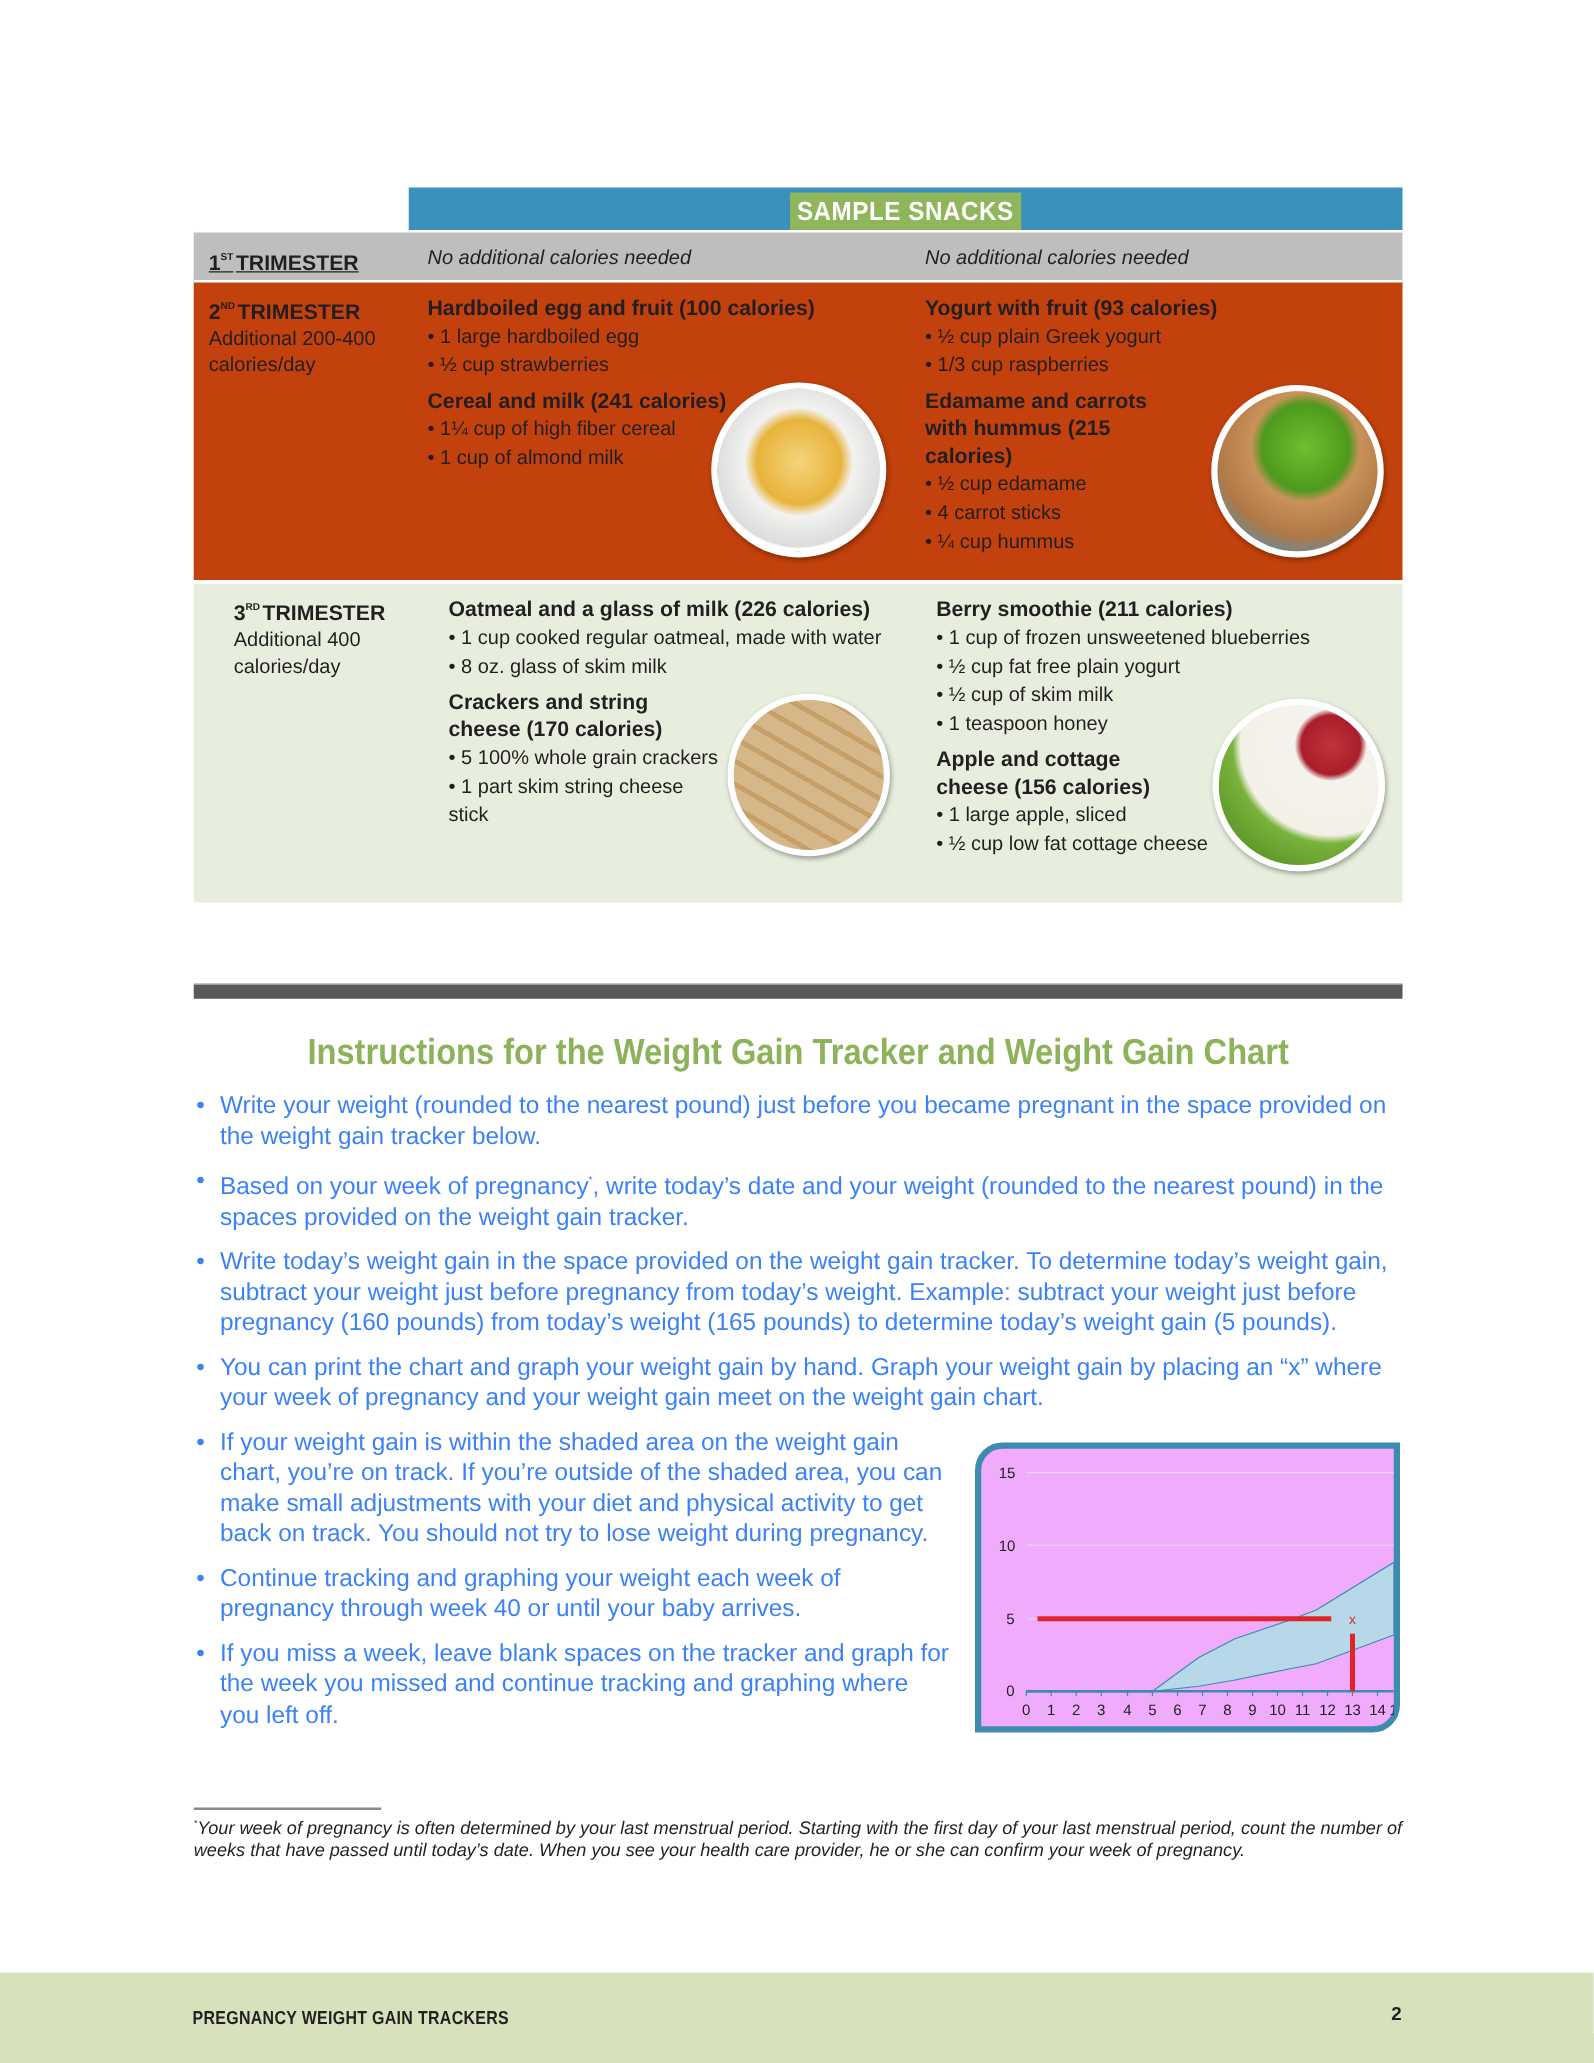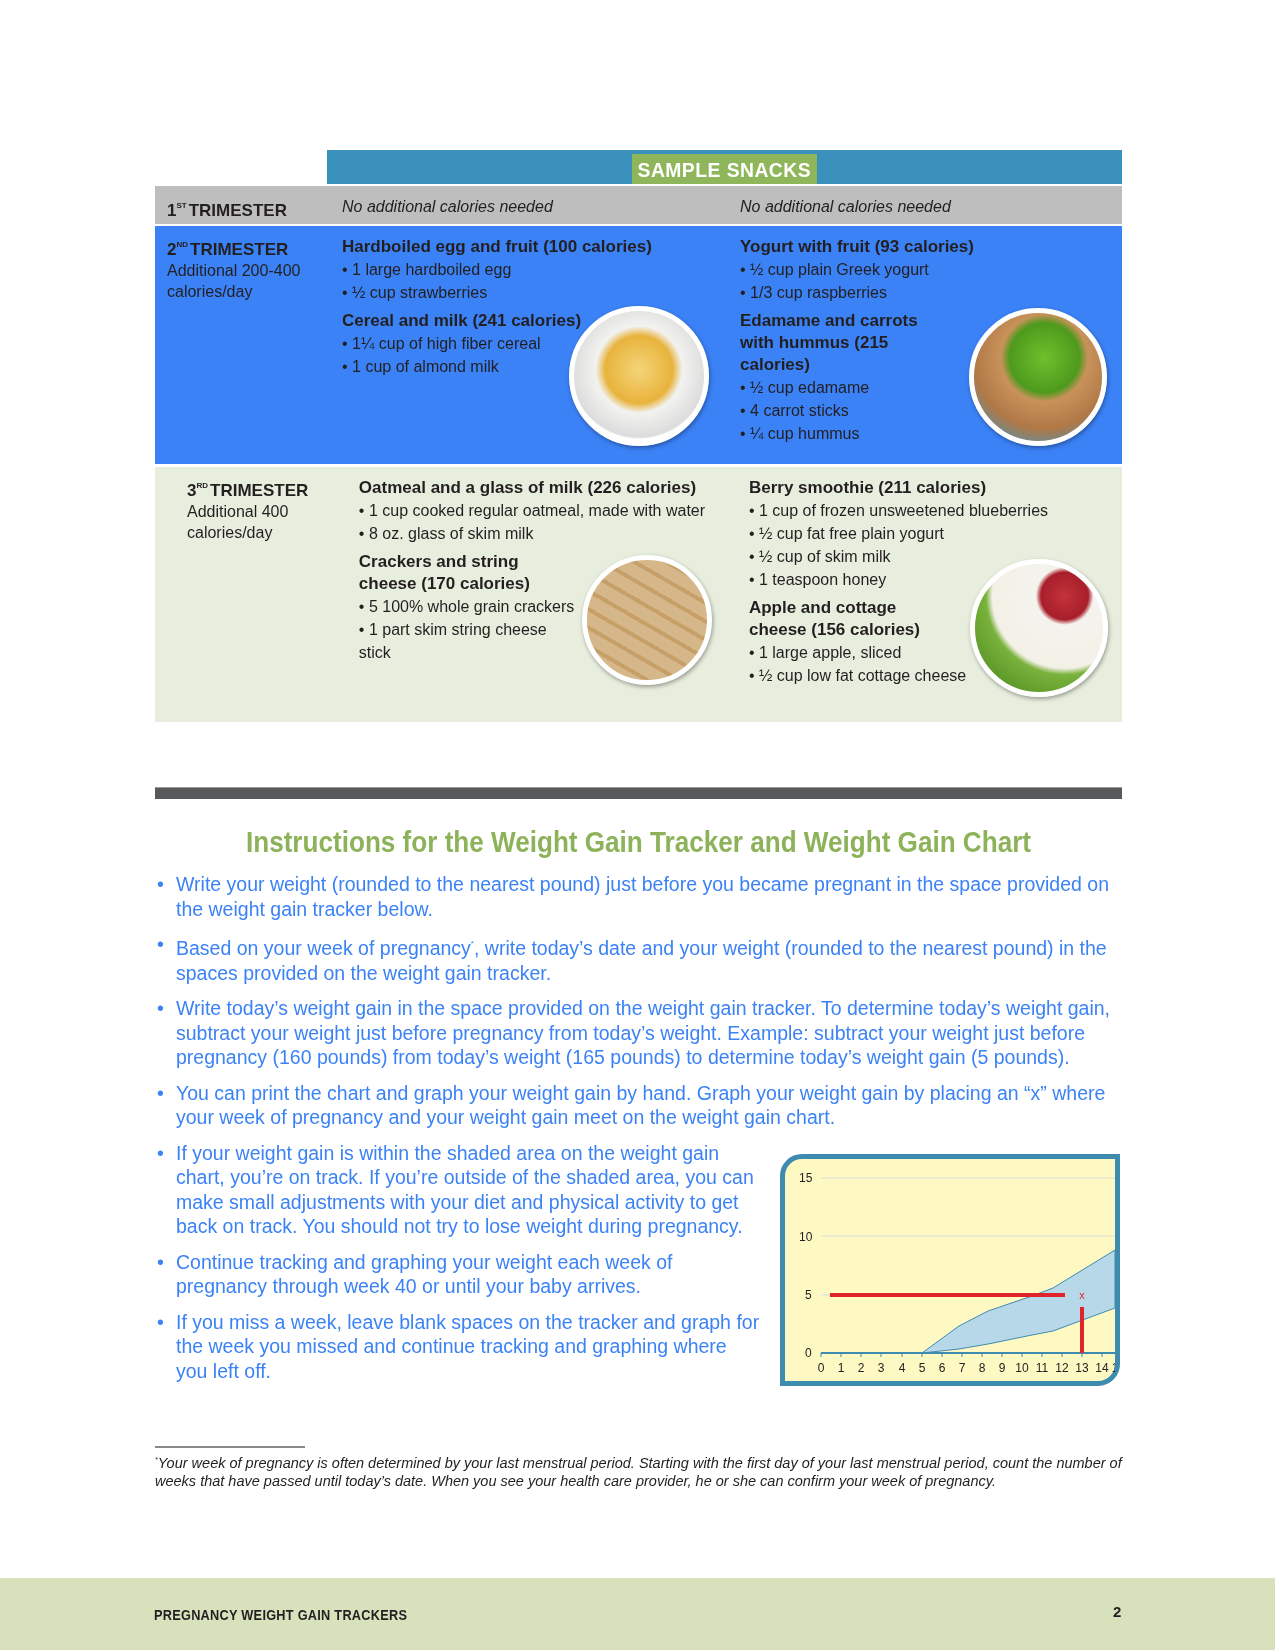--- a/index.html
+++ b/index.html
@@ -12,23 +12,23 @@
   .header-band { flex: 1; background: #3a91bc; display: flex; justify-content: center; align-items: flex-end; }
   .header-label { background: #8fb65a; color: #fff; font-weight: bold; font-size: 21px; padding: 4px 6px 2px 6px; letter-spacing: 0.5px; transform: scaleX(0.92); }
   .trow { display: flex; }
   .cell-label { width: 170px; padding: 8px 12px; font-size: 16px; line-height: 21px; margin-right: 3px; }
   .cell-label b { font-weight: bold; font-size: 17px; }
   .cell-label sup { font-size: 8px; font-weight: bold; vertical-align: 8px; margin-right: 2px; }
   .cell-col { width: 395px; padding: 10px 14px; position: relative; font-size: 16px; line-height: 23px; }
   .cell-col + .cell-col { margin-left: 3px; }
   .r1 { background: #bebebf; height: 40px; }
   .r1 .cell-col, .r1 .cell-label { font-style: italic; }
-  .r1 .cell-label { font-style: normal; padding-top: 9px; }
+  .r1 .cell-label { font-style: normal; padding-top: 9px; text-decoration: underline; }
   .r1 .cell-col { padding-top: 9px; font-size: 16px; }
-  .r2 { background: #3b82f6; height: 240px; }
+  .r2 { background: #c2410c; height: 240px; }
   .r3 { background: #e8eede; height: 258px; border-top: 3px solid #fff; padding-left: 20px; }
   .r2, .r1 { border-top: 2px solid #fff; }
   .snack-title { font-weight: bold; font-size: 17px; line-height: 22px; }
   .snack-item { font-size: 16px; line-height: 23px; padding-left: 0; }
   .snack-block + .snack-block { margin-top: 6px; }
   .photo { position: absolute; border-radius: 50%; border: 5px solid #fff; box-shadow: 1px 2px 4px rgba(0,0,0,0.35); overflow: hidden; }
   .photo-cereal { right: 14px; top: 80px; width: 140px; height: 140px; background: radial-gradient(circle at 50% 45%, #f4d57a 0%, #e8b33c 35%, #f2f2f0 45%, #dcdcdc 70%, #ffffff 72%); }
   .photo-edamame { right: 14px; top: 82px; width: 138px; height: 138px; background: radial-gradient(circle at 55% 35%, #6fbf2d 0%, #4e9a1d 32%, #c9925a 40%, #b07846 65%, #6f8a8f 80%); }
   .photo-crackers { right: 20px; top: 88px; width: 130px; height: 130px; background: repeating-linear-gradient(30deg, #d6b78a 0 12px, #c79f68 12px 16px), #c9a572; }
   .photo-cottage { right: 14px; top: 92px; width: 138px; height: 138px; background: radial-gradient(circle at 70% 25%, #c2333c 0%, #a81e2a 18%, #f5f3ee 22%, #f3f0e6 55%, #79b23c 60%, #5e9a2a 80%); }
@@ -38,21 +38,21 @@
 
   .instr-title { position: absolute; left: 155px; top: 826px; width: 967px; text-align: center; color: #8db35a; font-weight: bold; font-size: 29px; letter-spacing: 0; transform: scaleX(0.9); transform-origin: center; }
 
   .bullets { position: absolute; left: 155px; top: 872px; width: 967px; font-size: 19.5px; line-height: 24.5px; color: #3b82f6; }
   .bullet { position: relative; padding-left: 21px; margin-bottom: 11px; }
   .bullet::before { content: "•"; position: absolute; left: 2px; top: 0; }
   .bullet.narrow { width: 605px; }
   .bullets sup { font-size: 8px; vertical-align: 9px; }
 
   
-  .chart-box { position: absolute; left: 780px; top: 1154px; width: 340px; height: 232px; border: 5px solid #3e8bb0; border-radius: 22px 0 22px 0; background: #fef9c3; }
+  .chart-box { position: absolute; left: 780px; top: 1154px; width: 340px; height: 232px; border: 5px solid #3e8bb0; border-radius: 22px 0 22px 0; background: #f0abfc; }
   .chart-box svg { position: absolute; left: 0; top: 0; }
 
   .fn-rule { position: absolute; left: 155px; top: 1446px; width: 150px; height: 2px; background: #8a8a8a; }
   .footnote { position: absolute; left: 155px; top: 1451px; width: 967px; font-size: 14.5px; line-height: 18px; font-style: italic; color: #231f20; }
   .footnote sup { font-size: 7px; vertical-align: 6px; }
 
   .footer { position: absolute; left: 0; top: 1578px; width: 1275px; height: 72px; background: #d7e2bd; }
   .footer-title { position: absolute; left: 154px; top: 28px; font-weight: bold; font-size: 15px; letter-spacing: 0.3px; transform: scaleX(0.85); transform-origin: left; }
   .footer-page { position: absolute; left: 1113px; top: 25px; font-weight: bold; font-size: 15px; }
 </style>

